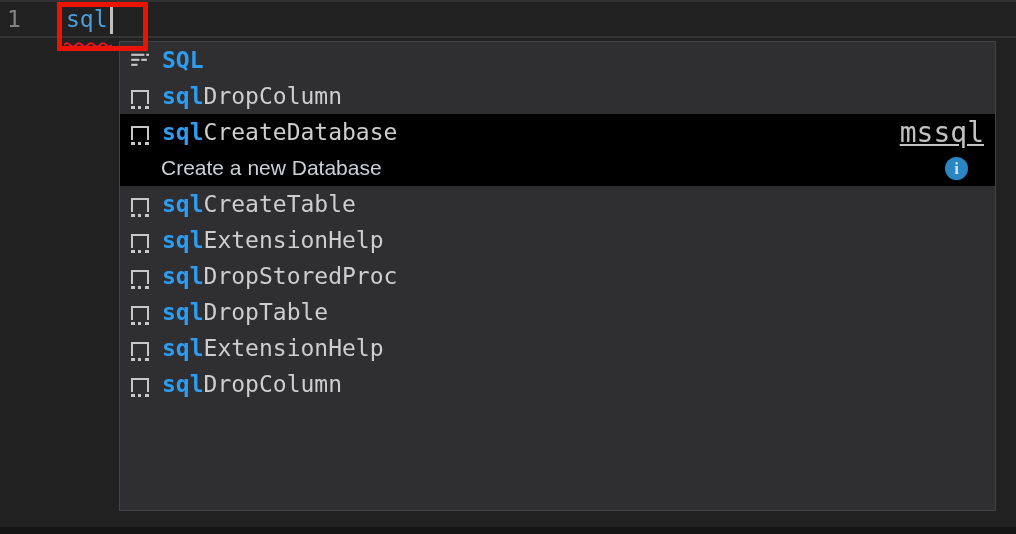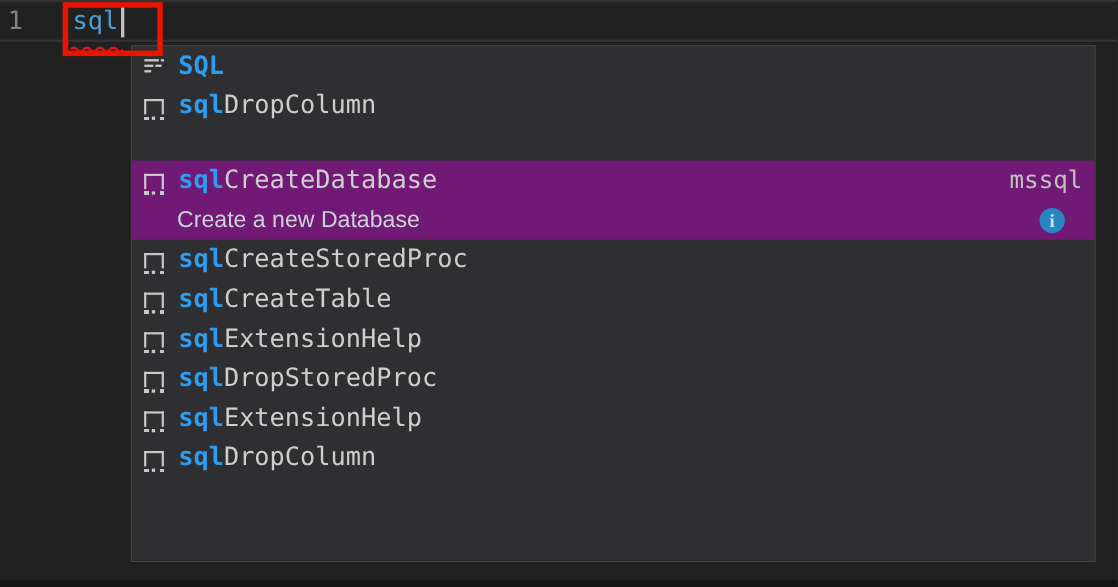--- a/index.html
+++ b/index.html
@@ -50,23 +50,23 @@
   }
   .snippet-icon { width:18px; height:14px; border:2px solid #c7c7c7; border-bottom:none; position:relative; margin-top:2px; }
   .snippet-icon::after {
     content:""; position:absolute; left:-2px; right:-2px; bottom:-5px;
     border-bottom:3px dotted #c7c7c7;
   }
   .label { font-size:23px; white-space:pre; }
   .match { color:#2d9df2; font-weight:bold; }
   .rest  { color:#cecece; }
 
-  .sel-block { background:#701a75; flex:none;margin-top:32px; }
+  .sel-block { background:#000000; flex:none; }
   .sel-block .srow { height:36px; }
-  .source { margin-left:auto; color:#c2c2c2; font-size:22px; padding-right:1px; }
+  .source { margin-left:auto; color:#c2c2c2; font-size:28px; padding-right:1px;text-decoration:underline; }
   .detail {
     height:36px; display:flex; align-items:center;
     padding:0 27px 0 41px;
     font-family:"Liberation Sans", sans-serif; font-size:21px; color:#cbd1d6;gap:40px;
   }
   .info-icon {
     margin-left:auto; width:23px; height:23px; border-radius:50%;
     background:#2a86c3; display:flex; align-items:center; justify-content:center;
     cursor:pointer;
   }
@@ -129,26 +129,20 @@
           </span>
         <span class="label"><span class="match">sql</span><span class="rest">CreateDatabase</span></span>
         <span class="source">mssql</span>
       </div>
       <div class="detail">
         <span>Create a new Database</span>
         <span class="info-icon"></span>
       </div>
     </div>
 
-    <div class="srow">
-      <span class="icon-cell">
-          <span class="snippet-icon"></span>
-        </span>
-      <span class="label"><span class="match">sql</span><span class="rest">CreateStoredProc</span></span>
-    </div>
 
     <div class="srow">
       <span class="icon-cell">
           <span class="snippet-icon"></span>
         </span>
       <span class="label"><span class="match">sql</span><span class="rest">CreateTable</span></span>
     </div>
 
 
 
@@ -159,20 +153,26 @@
       <span class="label"><span class="match">sql</span><span class="rest">ExtensionHelp</span></span>
     </div>
 
     <div class="srow">
       <span class="icon-cell">
           <span class="snippet-icon"></span>
         </span>
       <span class="label"><span class="match">sql</span><span class="rest">DropStoredProc</span></span>
     </div>
 
+    <div class="srow">
+      <span class="icon-cell">
+          <span class="snippet-icon"></span>
+        </span>
+      <span class="label"><span class="match">sql</span><span class="rest">DropTable</span></span>
+    </div>
 
     <div class="srow">
       <span class="icon-cell">
           <span class="snippet-icon"></span>
         </span>
       <span class="label"><span class="match">sql</span><span class="rest">ExtensionHelp</span></span>
     </div>
 
     <div class="srow">
       <span class="icon-cell">

